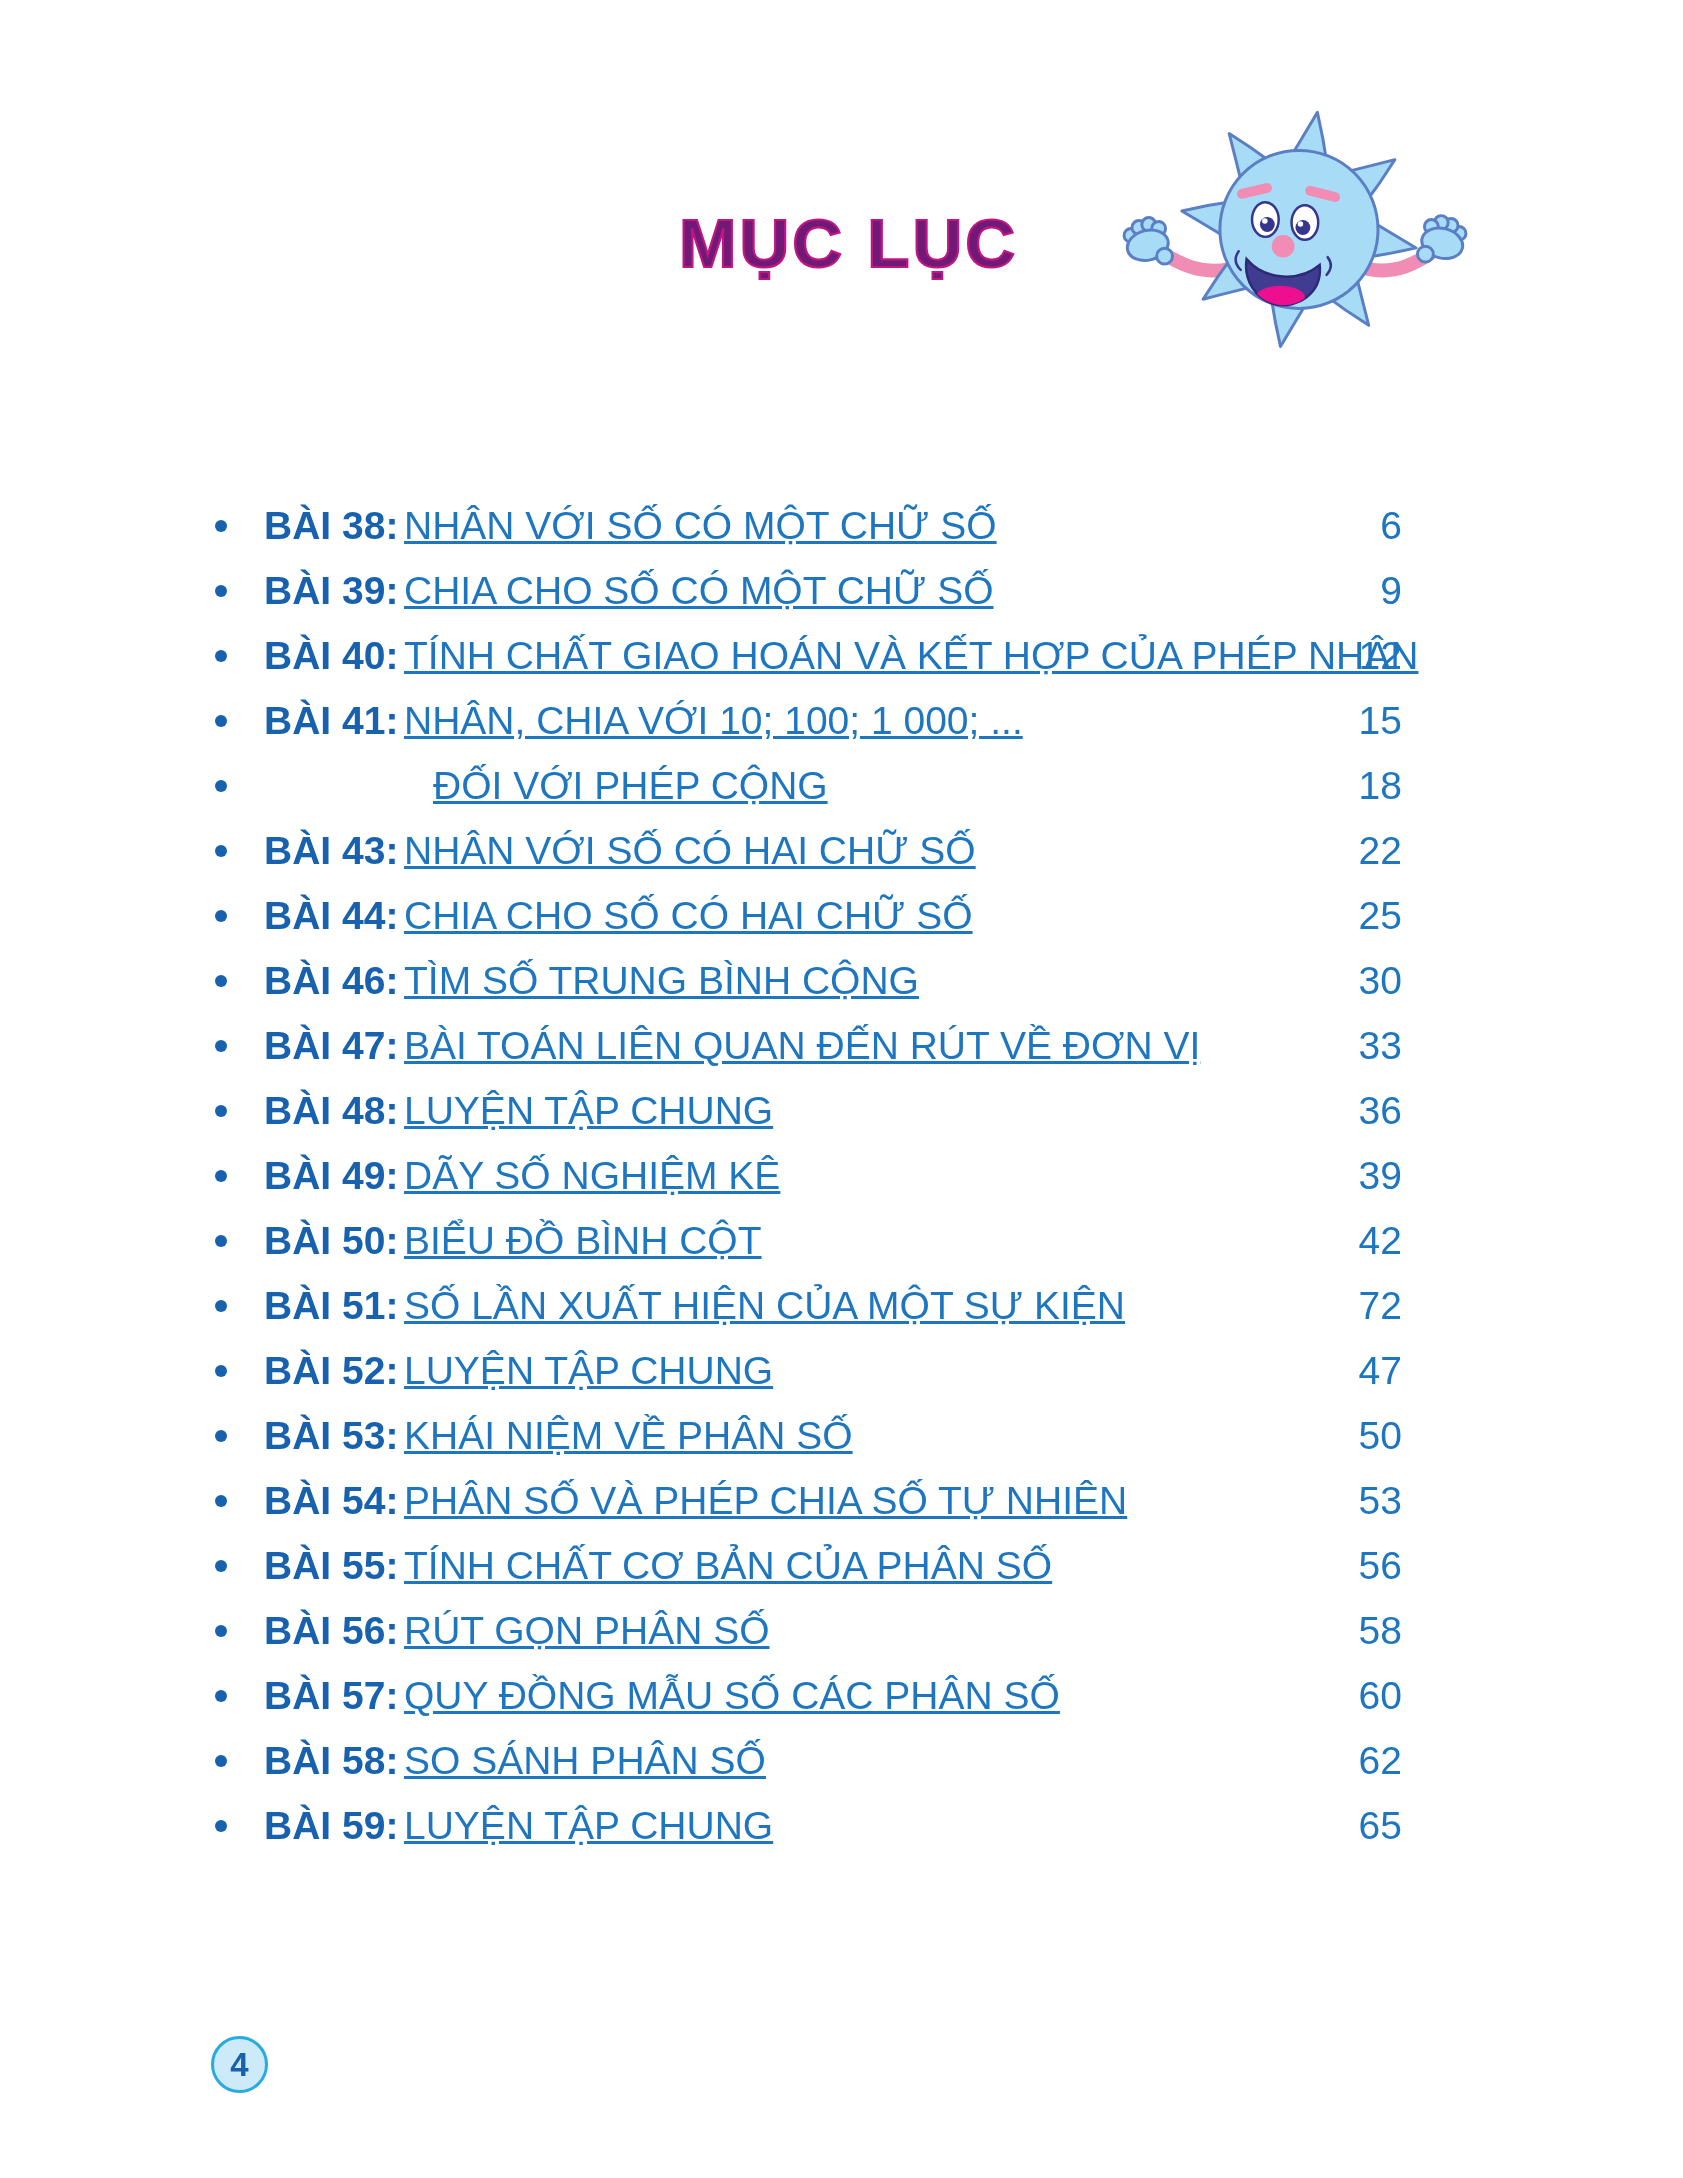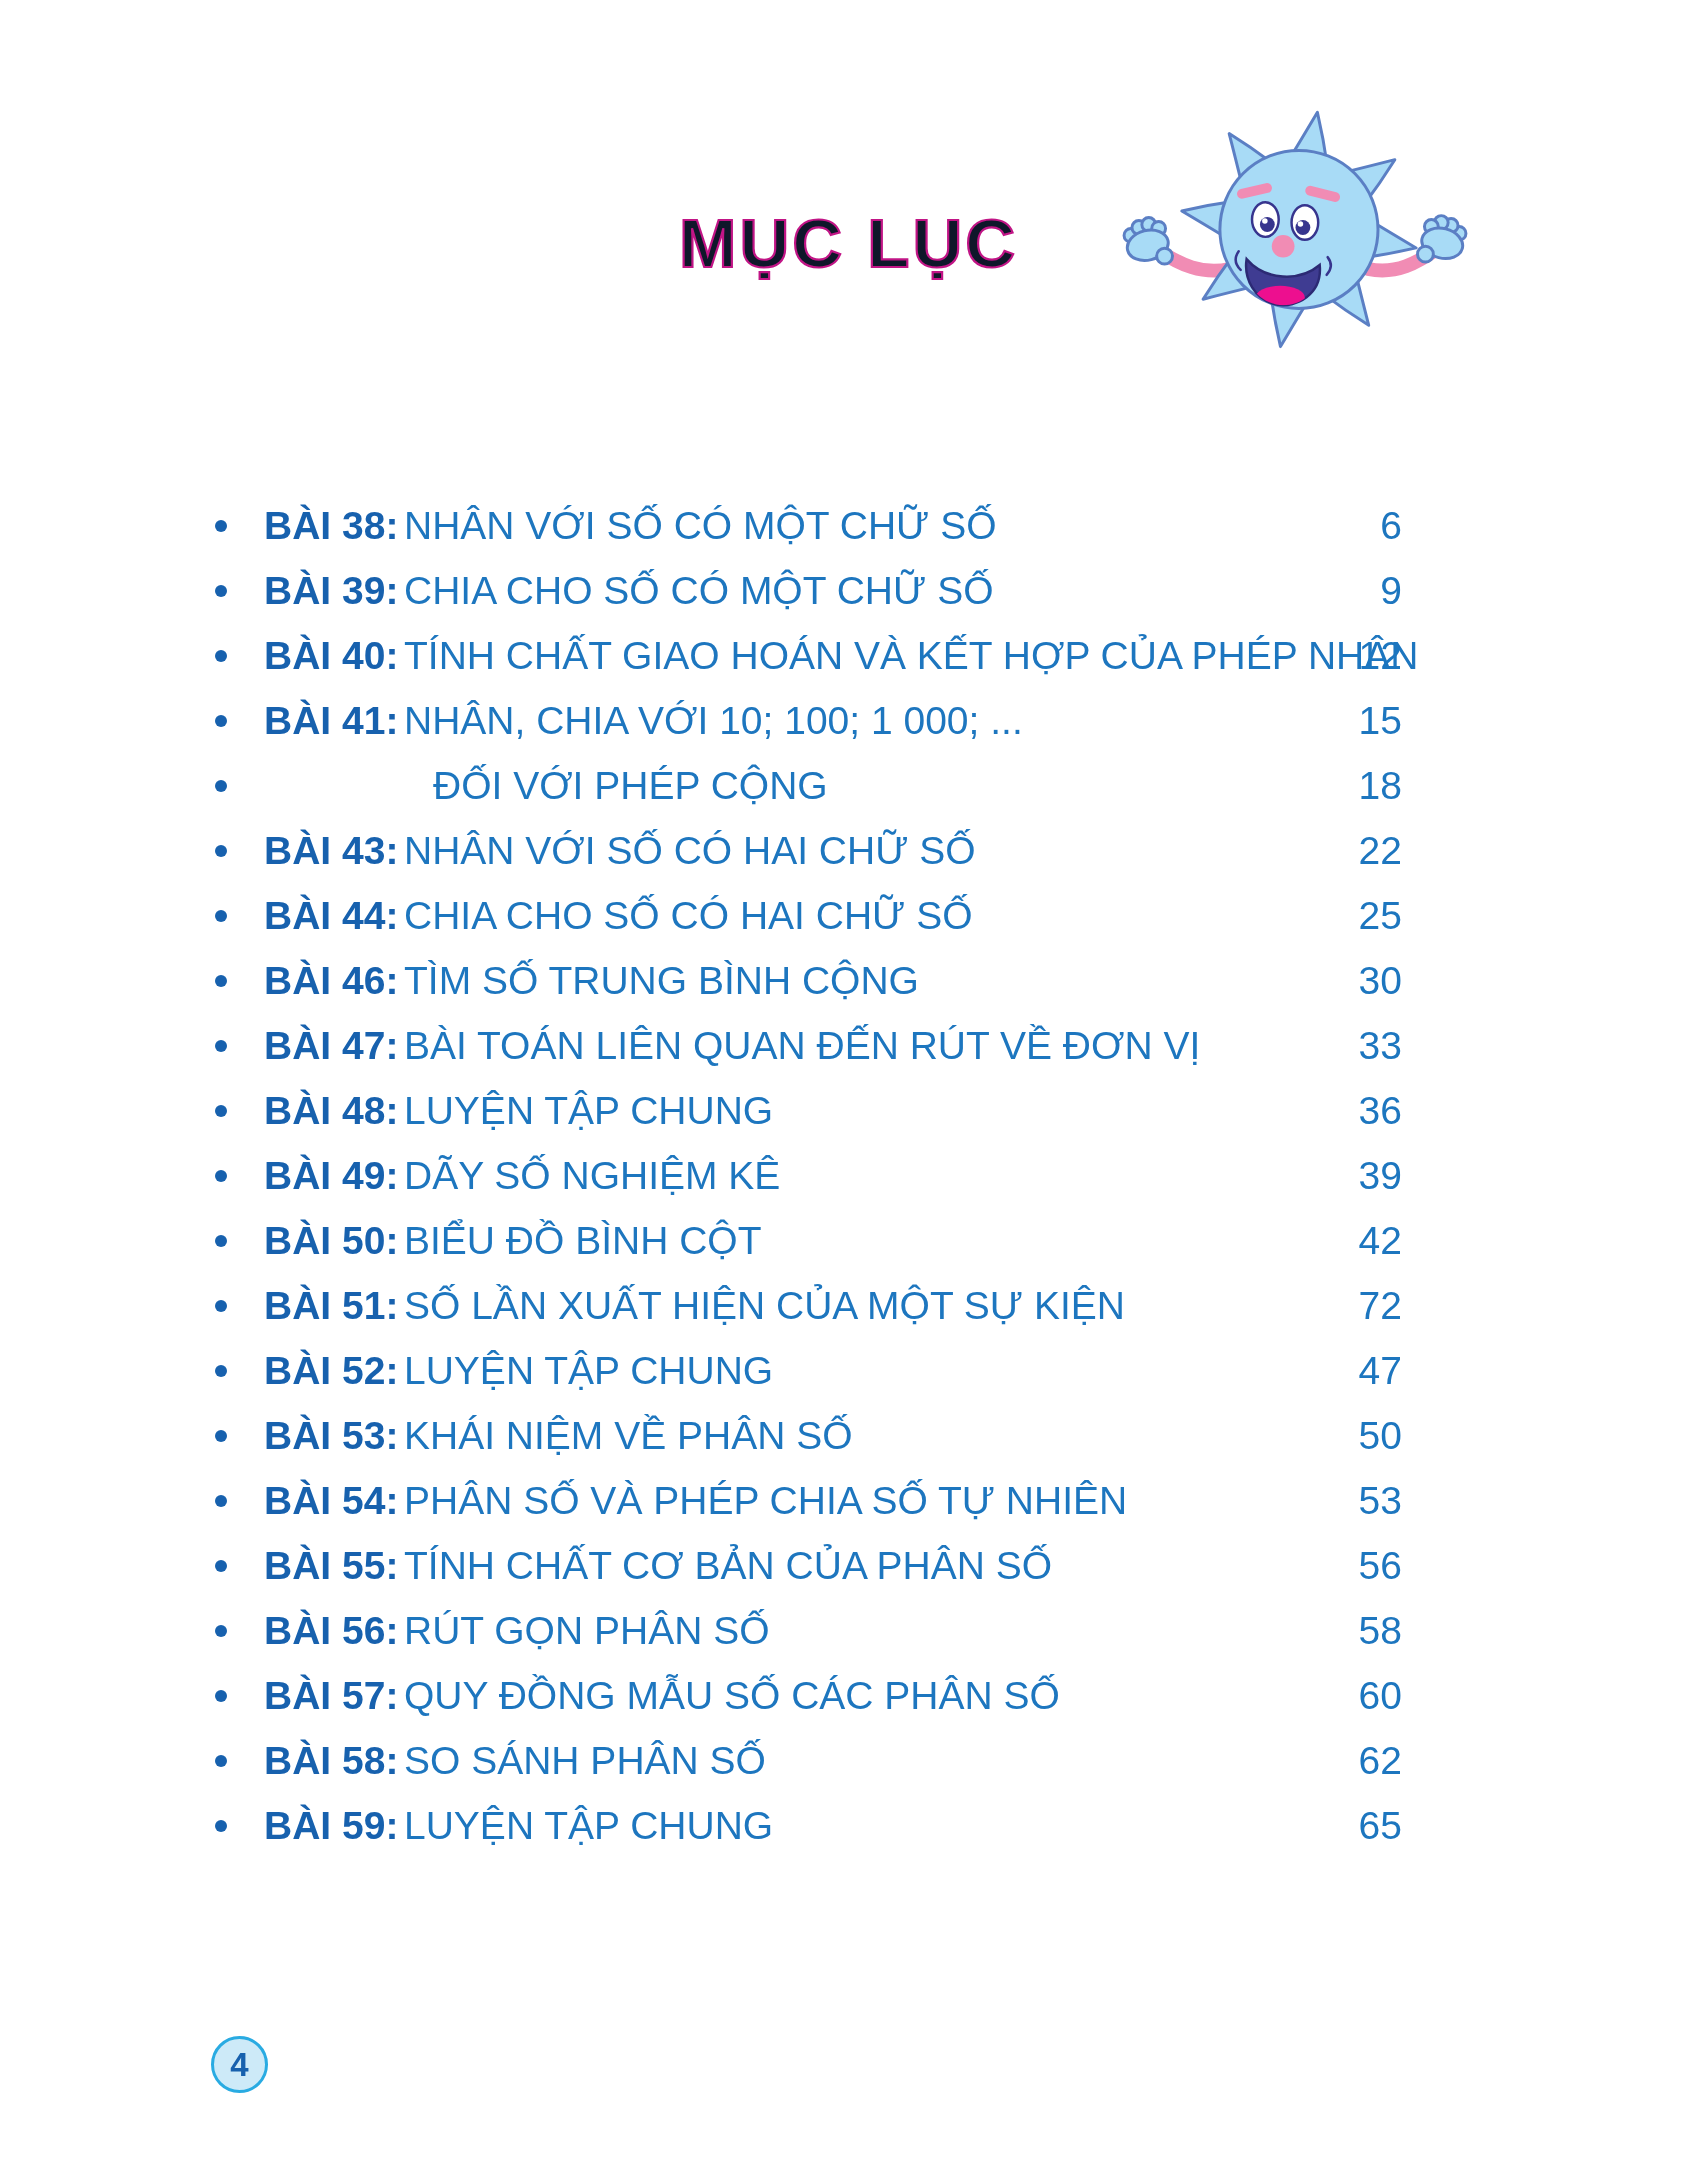--- a/index.html
+++ b/index.html
@@ -5,41 +5,42 @@
   * { margin:0; padding:0; box-sizing:border-box; }
   html,body { background:#ffffff; }
   body {
     width:1683px; height:2178px;
     position:relative; overflow:hidden;
     font-family:"Liberation Sans","DejaVu Sans",sans-serif;
   }
   .page-title {
     position:absolute; left:679px; top:204px;
     font-size:69px; font-weight:700; letter-spacing:3px;
-    color:#0f172a;
+    color:#701a75;
     -webkit-text-stroke:2.2px #C11586;
   }
   .mascot {
     position:absolute; left:1101px; top:101px;
     width:388px; height:249px;
   }
   .toc {
     position:absolute; left:215px; top:493px; width:1187px;
   }
   .toc-row { position:relative; }
   .bullet {
     position:absolute; left:0; top:27px;
     width:12px; height:12px; border-radius:50%;
     background:#1761AE;
   }
   .toc-line {
     padding-left:49px;
     line-height:65px; font-size:39px;
     color:#1D76BF;
     white-space:nowrap;
+    text-decoration:underline;
   }
   .toc-line .label {
     display:inline-block; width:140px;
     font-weight:700; color:#1761AE;
   }
   .toc-line2 { padding-left:218px; }
   .pagenum {
     position:absolute; right:0; bottom:0;
     line-height:65px; font-size:39px; color:#1D76BF;
   }

